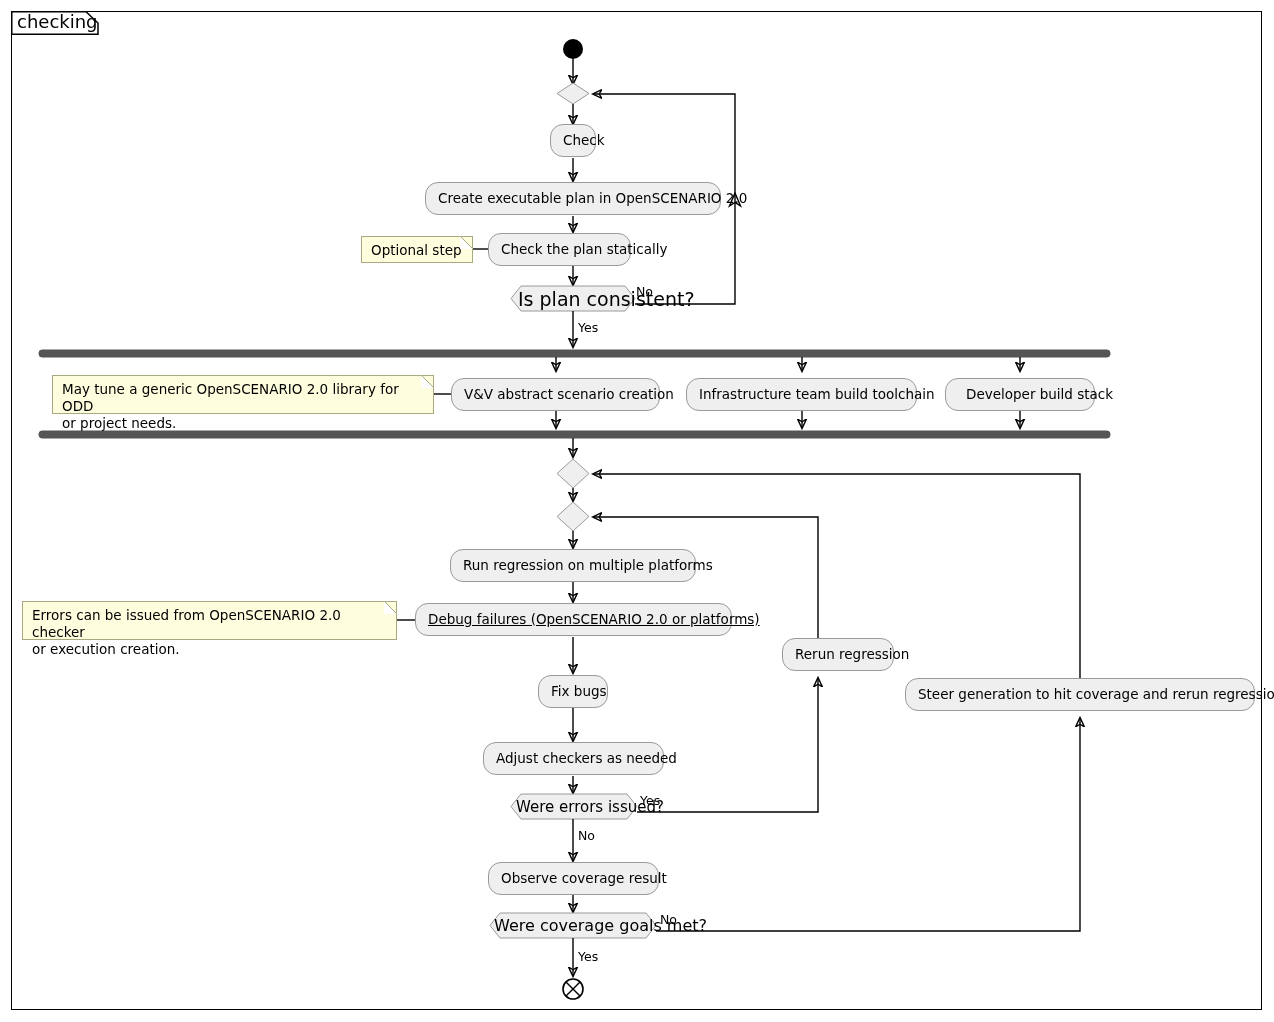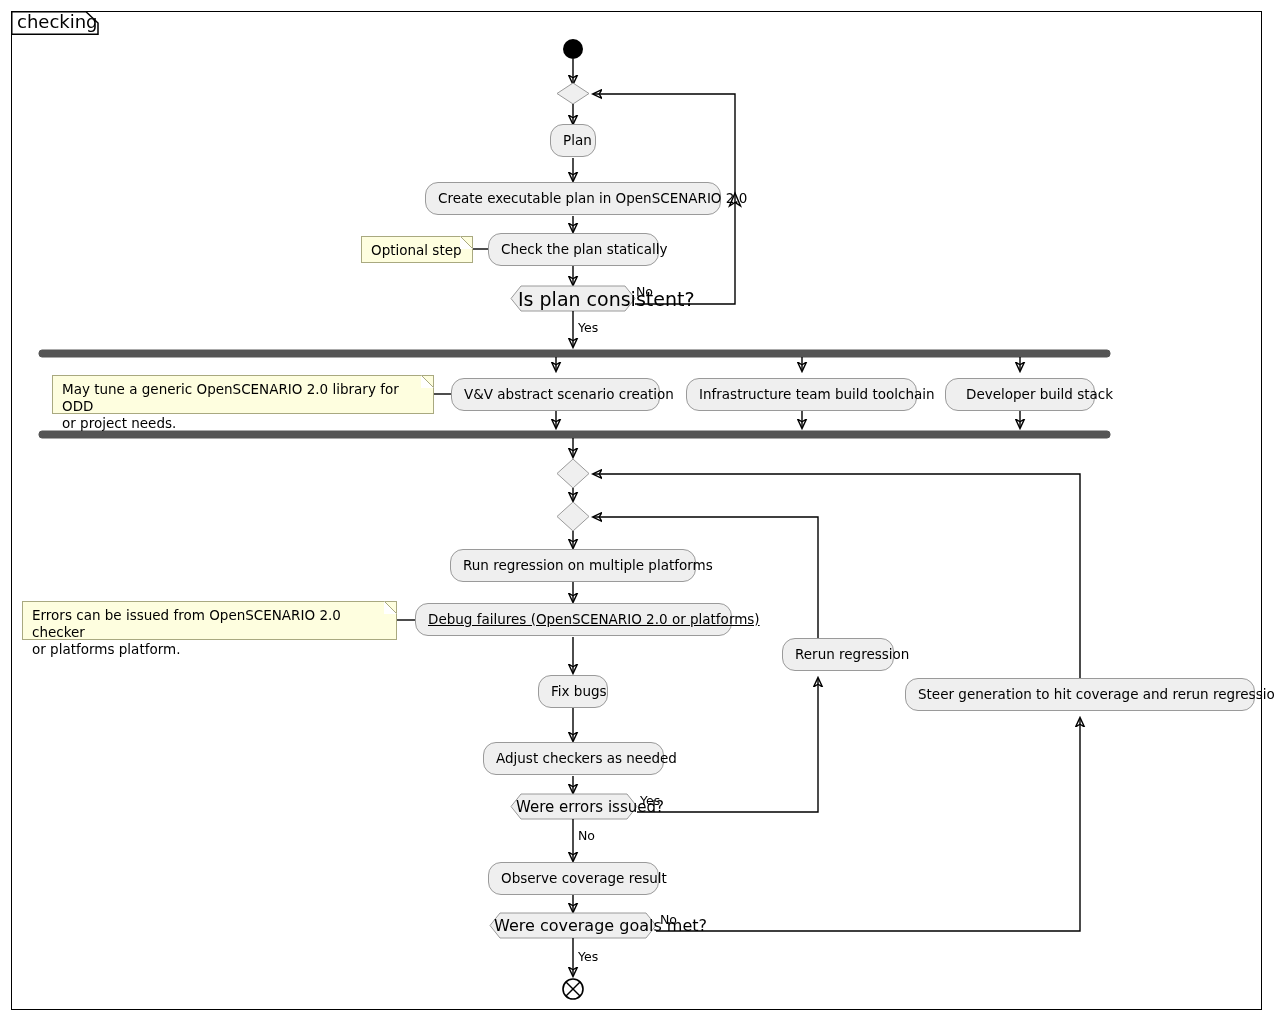--- a/index.html
+++ b/index.html
@@ -211,25 +211,25 @@
     <line x1="566" y1="982" x2="580" y2="996" stroke-width="1.6"></line>
     <line x1="580" y1="982" x2="566" y2="996" stroke-width="1.6"></line>
 
     <line x1="473" y1="249" x2="488" y2="249" stroke="#A9A980" stroke-width="1"></line>
 
     <line x1="434" y1="394" x2="451" y2="394" stroke="#A9A980" stroke-width="1"></line>
 
     <line x1="397" y1="620" x2="415" y2="620" stroke="#A9A980" stroke-width="1"></line>
   </svg>
 
-  <div class="node" style="left:550px; top:124px; width:46px;">Plan</div>
+  <div class="node" style="left:550px; top:124px; width:46px;">Check</div>
 
   <div class="node" style="left:425px; top:182px; width:296px;">Create executable plan in OpenSCENARIO 2.0</div>
 
-  <div class="node" style="left:488px; top:233px; width:171px;">Check the plan statically</div>
+  <div class="node" style="left:488px; top:233px; width:143px;">Check the plan statically</div>
 
   <div class="node" style="left:451px; top:378px; width:209px;">V&amp;V abstract scenario creation</div>
 
   <div class="node" style="left:686px; top:378px; width:231px;">Infrastructure team build toolchain</div>
 
   <div class="node" style="left:945px; top:378px; width:150px;padding-left:20px;">Developer build stack</div>
 
   <div class="node" style="left:450px; top:549px; width:246px;">Run regression on multiple platforms</div>
 
   <div class="node" style="left:415px; top:603px; width:317px;text-decoration:underline;">Debug failures (OpenSCENARIO 2.0 or platforms)</div>
@@ -275,20 +275,20 @@
     <div>May tune a generic OpenSCENARIO 2.0 library for ODD</div>
     <div>or project needs.</div>
     <svg class="note-fold" style="right:-1px; top:-1px;" width="13" height="13" viewBox="0 0 13 13">
       <path d="M0,0 L0,13 L13,13" fill="#ffffff" stroke="none"></path>
       <path d="M0.5,0.5 L12.5,12.5" stroke="#A9A980" stroke-width="1" fill="none"></path>
     </svg>
   </div>
 
   <div class="note" style="left:22px; top:601px; width:375px; height:39px;">
     <div>Errors can be issued from OpenSCENARIO 2.0 checker</div>
-    <div>or platforms platform.</div>
+    <div>or execution creation.</div>
     <svg class="note-fold" style="right:-1px; top:-1px;" width="13" height="13" viewBox="0 0 13 13">
       <path d="M0,0 L0,13 L13,13" fill="#ffffff" stroke="none"></path>
       <path d="M0.5,0.5 L12.5,12.5" stroke="#A9A980" stroke-width="1" fill="none"></path>
     </svg>
   </div>
 
 </div>
 
 </body></html>

